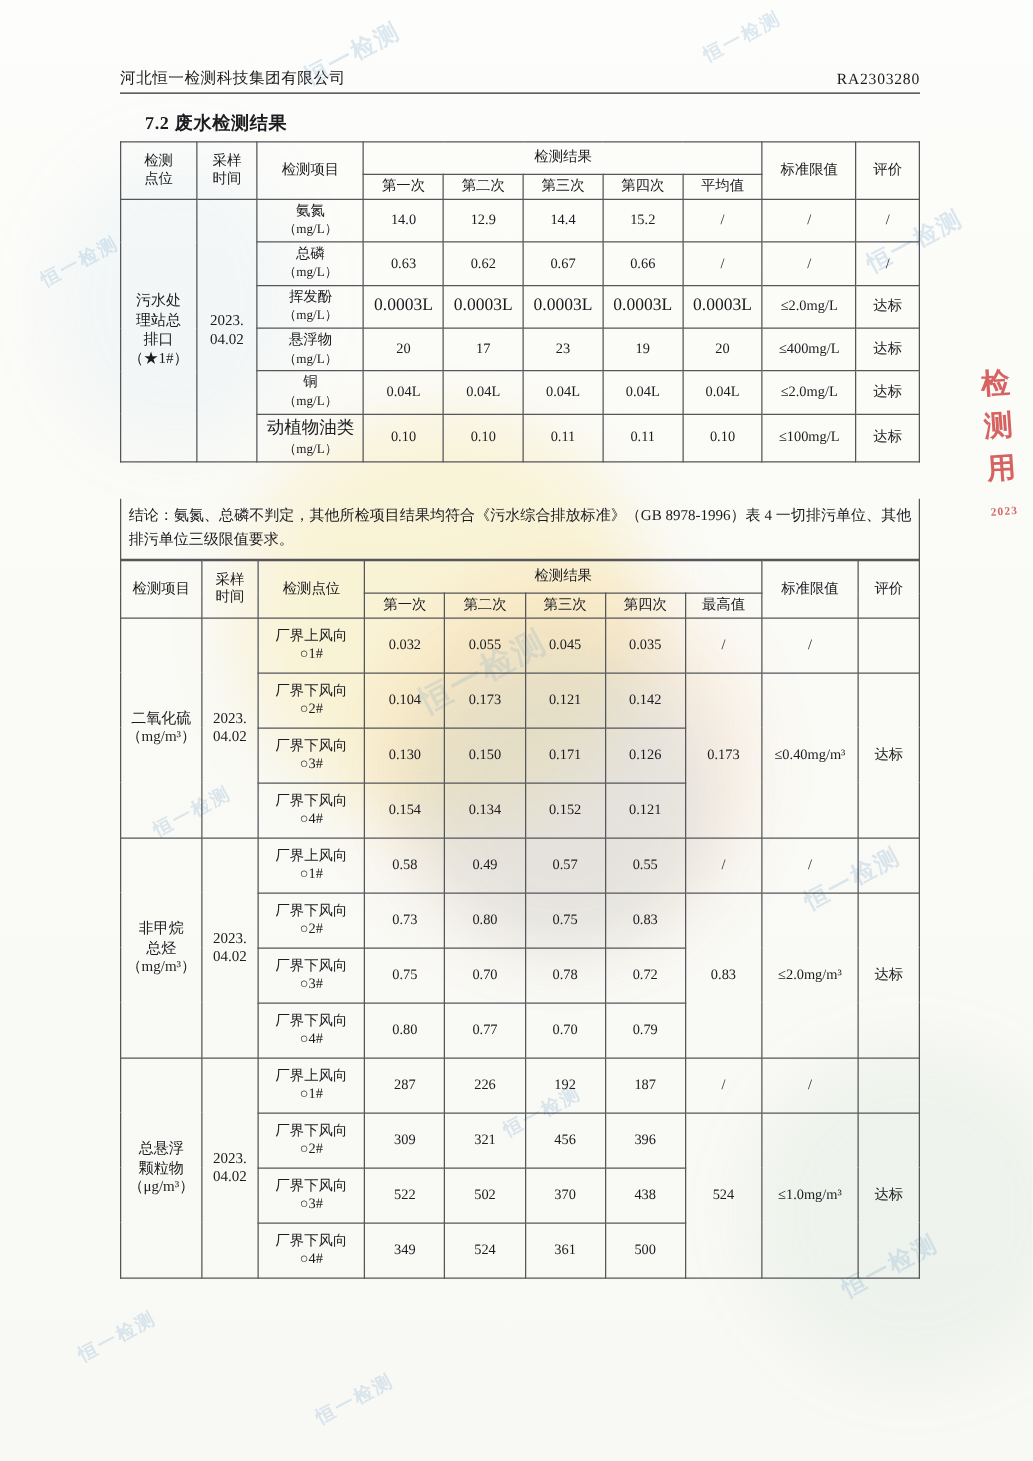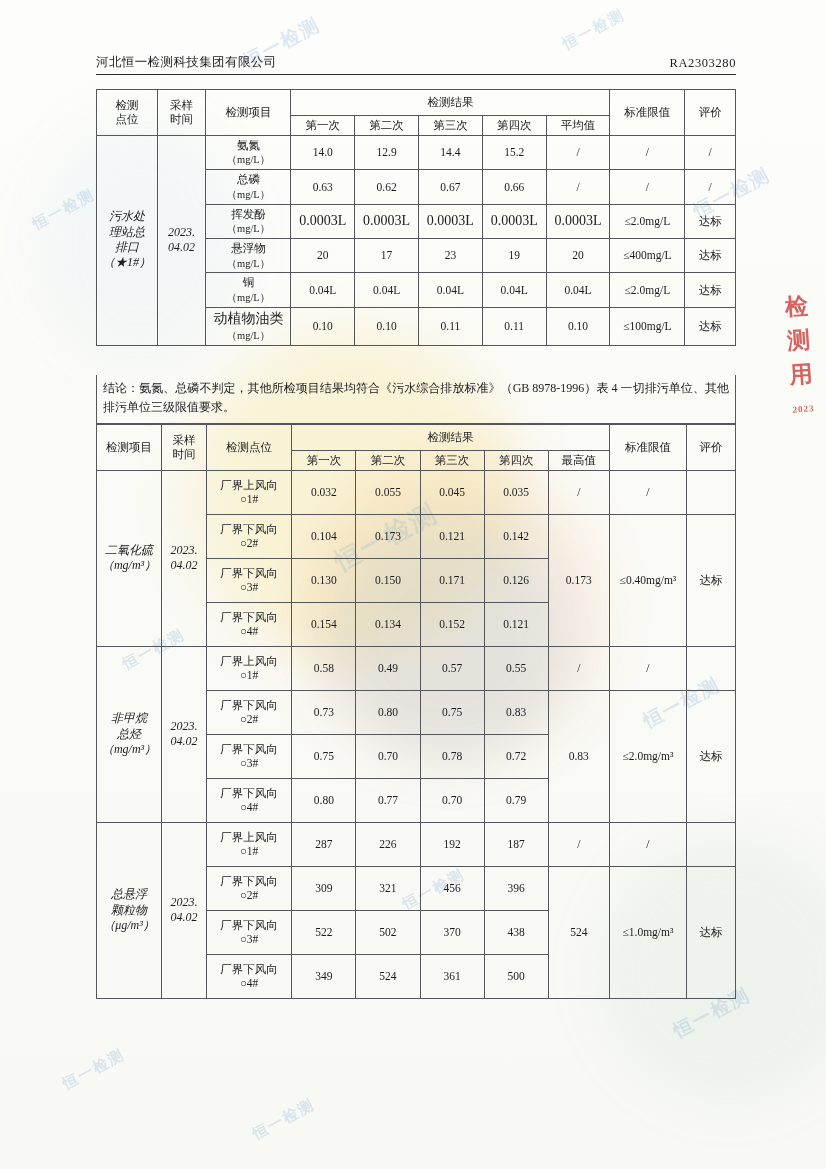--- a/index.html
+++ b/index.html
@@ -106,21 +106,21 @@
     line-height: 1.28;
     font-weight: normal;
   }
   table.rpt th { font-weight: normal; }
   .hdr-tall { height: 26px; }
   .cell-2l { line-height: 1.25; }
   .unit { font-size: 10.5px; }
   .nowrap { white-space: nowrap; }
   .small { font-size: 14px; }
 
-  .vlabel { line-height: 1.55; font-size: 12px; font-style: italic; }
+  .vlabel { line-height: 1.55; font-size: 12px; }
 
   .conclusion {
     border: 1px solid #55565a;
     border-top: none;
     font-size: 12px;
     line-height: 1.65;
     padding: 4px 6px 5px 6px;
     text-align: justify;
     margin-top: 29px;
   }
@@ -167,20 +167,21 @@
     <div class="small">2023</div>
   </div>
 
   <div class="content">
 
     <div class="header-row">
       <span class="lab">河北恒一检测科技集团有限公司</span>
       <span class="code">RA2303280</span>
     </div>
 
+    <h2 class="section">7.2 废水检测结果</h2>
 
     <table class="rpt">
       <colgroup>
         <col style="width:60px">
           <col style="width:48px">
           <col style="width:84px">
         <col style="width:63px">
           <col style="width:63px">
           <col style="width:63px">
           <col style="width:63px">

